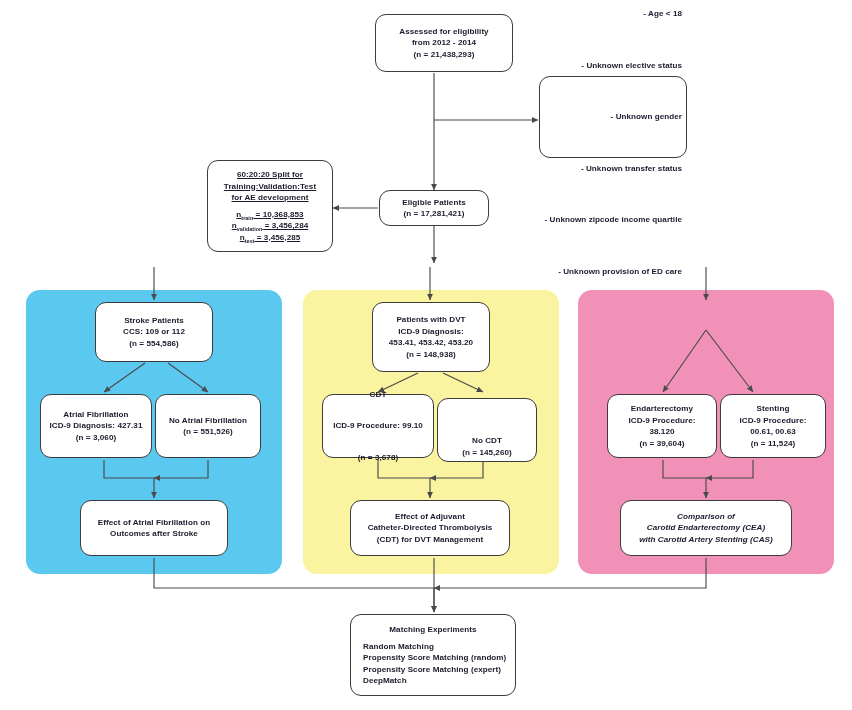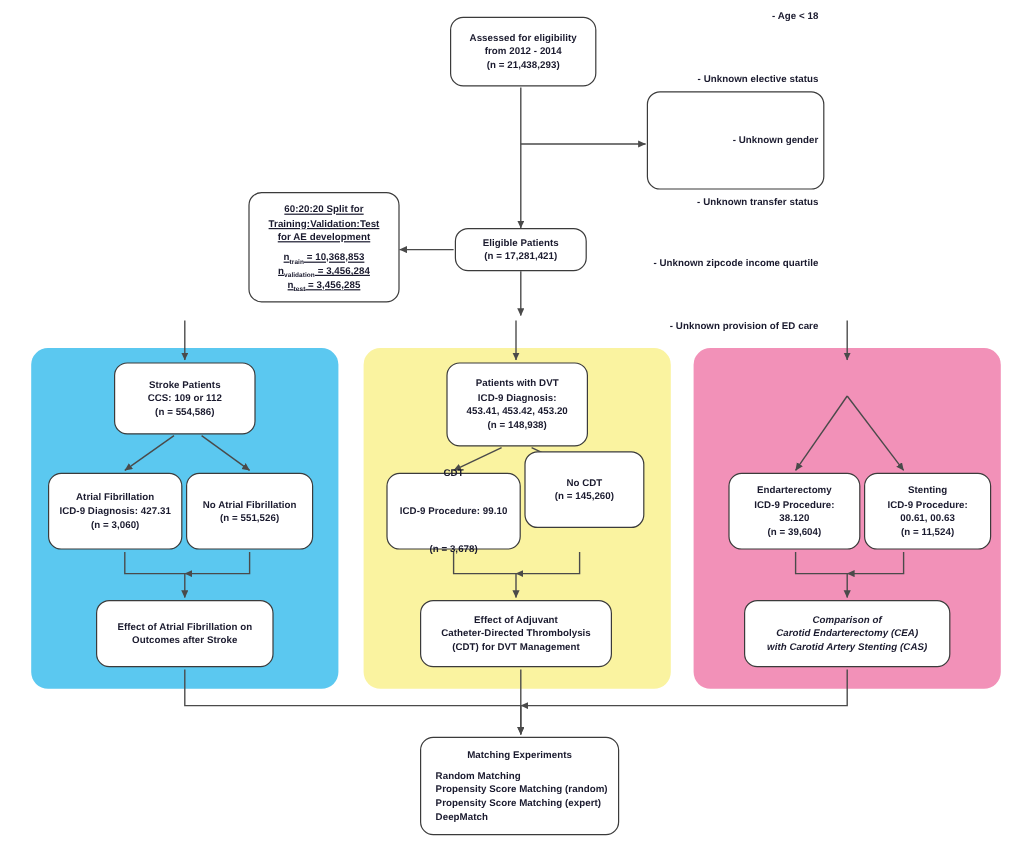--- a/index.html
+++ b/index.html
@@ -64,21 +64,21 @@
       <path d="M706,330 L753,392"></path>
       <path d="M663,460 L663,478 L706,478 L706,498"></path>
       <path d="M753,460 L753,478 L706,478"></path>
 
       <path d="M154,558 L154,588 L434,588 L434,612"></path>
       <path d="M706,558 L706,588 L434,588"></path>
       <path d="M434,558 L434,612"></path>
     </g>
   </svg>
 
-  <div class="node" style="left:375px;top:14px;width:122px;height:58px;justify-content:center;">
+  <div class="node" style="left:375px;top:14px;width:138px;height:58px;justify-content:center;">
     <span class="ln">Assessed for eligibility</span>
     <span class="ln">from 2012 - 2014</span>
     <span class="ln">(n = 21,438,293)</span>
   </div>
 
   <div class="node left" style="left:539px;top:76px;width:148px;height:82px;padding-left:11px;">
     <span class="ln">Excluded (n = 4,156,872)</span>
     <span class="ln" style="padding-left:9px;">- Age &lt; 18</span>
     <span class="ln" style="padding-left:9px;">- Unknown elective status</span>
     <span class="ln" style="padding-left:9px;">- Unknown gender</span>
@@ -130,21 +130,21 @@
     <span class="ln">453.41, 453.42, 453.20</span>
     <span class="ln">(n = 148,938)</span>
   </div>
 
   <div class="node" style="left:322px;top:394px;width:112px;height:64px;gap:20px;">
     <span class="ln">CDT</span>
     <span class="ln">ICD-9 Procedure: 99.10</span>
     <span class="ln">(n = 3,678)</span>
   </div>
 
-  <div class="node" style="left:437px;top:376px;width:100px;height:64px;">
+  <div class="node" style="left:437px;top:398px;width:100px;height:64px;justify-content:flex-end;">
     <span class="ln">No CDT</span>
     <span class="ln">(n = 145,260)</span>
   </div>
 
   <div class="node" style="left:350px;top:500px;width:160px;height:56px;">
     <span class="ln">Effect of Adjuvant</span>
     <span class="ln">Catheter-Directed Thrombolysis</span>
     <span class="ln">(CDT) for DVT Management</span>
   </div>
 

